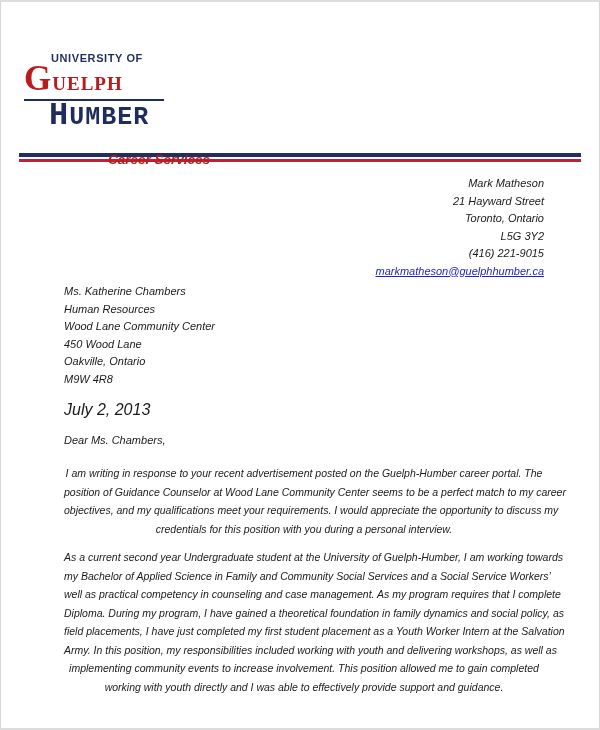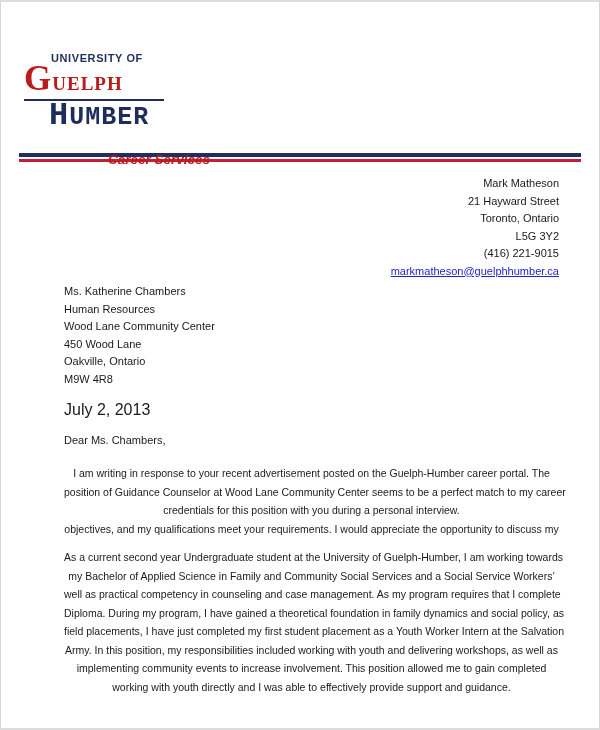--- a/index.html
+++ b/index.html
@@ -85,21 +85,22 @@
   }
 
   
   .double-rule { margin: 0 18px; }
   .rule-navy { height: 4px; background: #222e5e; }
   .rule-gap  { height: 2px; background: #ffffff; }
   .rule-red  { height: 3px; background: #be2136; }
 
   
   .content {
-    margin: 0 40px 0 63px;
+    margin: 0 55px 0 63px;
+    font-style: italic;
   }
   .addr { font-size: 11px; line-height: 17.5px; }
   .sender {
     margin-top: 13px;
     text-align: right;
   }
   .email-link {
     color: #2323cc;
     text-decoration: underline;
     cursor: pointer;
@@ -156,22 +157,22 @@
       <div>M9W 4R8</div>
     </div>
 
     <div class="date-line">July 2, 2013</div>
 
     <div class="salutation-line">Dear Ms. Chambers,</div>
 
     <div class="paragraph">
       <div class="pline">I am writing in response to your recent advertisement posted on the Guelph-Humber career portal. The</div>
       <div class="pline">position of Guidance Counselor at Wood Lane Community Center seems to be a perfect match to my career</div>
+      <div class="pline">objectives, and my qualifications meet your requirements. I would appreciate the opportunity to discuss my</div>
       <div class="pline">credentials for this position with you during a personal interview.</div>
-      <div class="pline">objectives, and my qualifications meet your requirements. I would appreciate the opportunity to discuss my</div>
     </div>
 
     <div class="paragraph">
       <div class="pline">As a current second year Undergraduate student at the University of Guelph-Humber, I am working towards</div>
       <div class="pline">my Bachelor of Applied Science in Family and Community Social Services and a Social Service Workers’</div>
       <div class="pline">well as practical competency in counseling and case management. As my program requires that I complete</div>
       <div class="pline">Diploma.  During my program, I have gained a theoretical foundation in family dynamics and social policy, as</div>
       <div class="pline">field placements, I have just completed my first student placement as a Youth Worker Intern at the Salvation</div>
       <div class="pline">Army. In this position, my responsibilities included working with youth and delivering workshops, as well as</div>
       <div class="pline">implementing community events to increase involvement. This position allowed me to gain completed</div>

